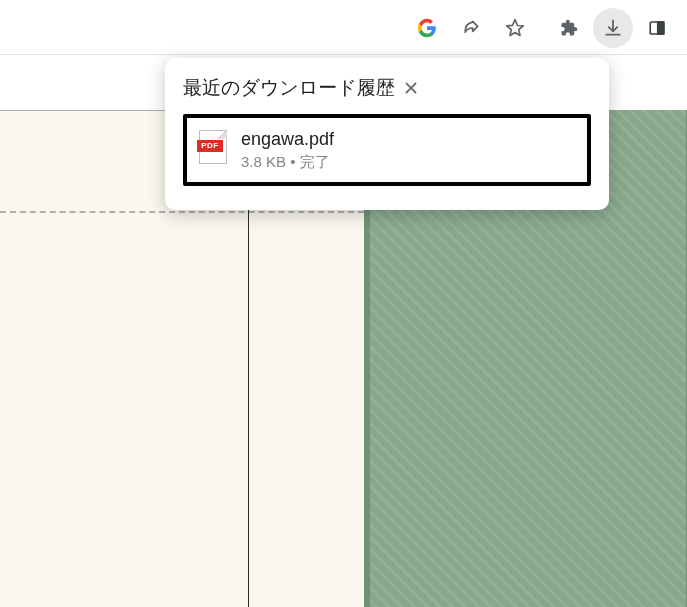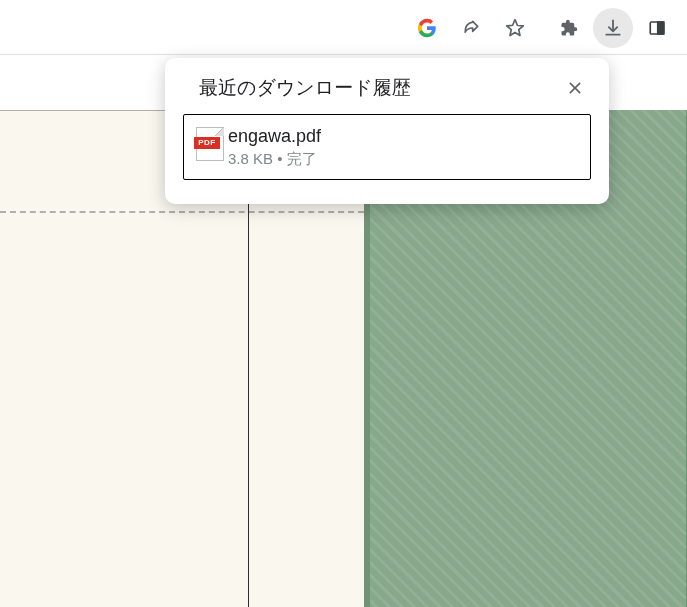--- a/index.html
+++ b/index.html
@@ -122,41 +122,39 @@
     left: 165px;
     width: 444px;
     background: #fff;
     border-radius: 10px;
     box-shadow: 0 4px 18px rgba(0,0,0,0.22);
     padding: 14px 18px 10px 18px;
   }
   .dl-header {
     display: flex;
     align-items: center;
-    justify-content: space-between;
     margin-bottom: 10px;
-    margin-left: 16px;
   }
   .dl-title {
     font-size: 19px;
     color: #202124;
   }
   .dl-close {
     width: 32px; height:32px;
     display:flex; align-items:center; justify-content:center;
     color:#5f6368;
     cursor:pointer;
   }
   .dl-item {
-    border: 1px solid #000000;
+    border: 4px solid #000000;
     border-radius: 2px;
     padding: 10px 12px;
     display: flex;
     align-items: flex-start;
-    gap: 4px;
+    gap: 14px;
     margin-bottom: 14px;
   }
   .pdf-icon {
     width: 28px;
     height: 34px;
     position: relative;
     flex-shrink: 0;
     margin-top: 2px;
   }
   .pdf-page {

